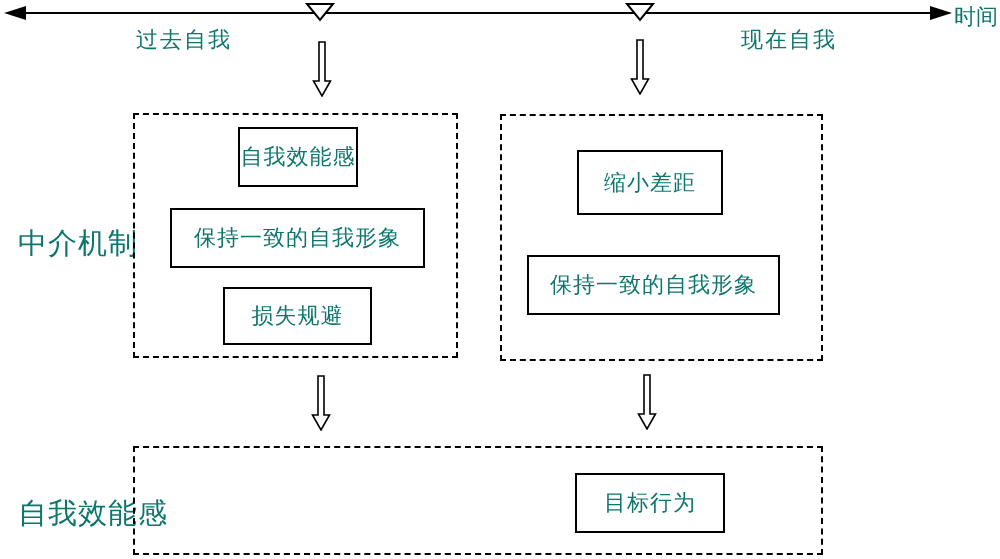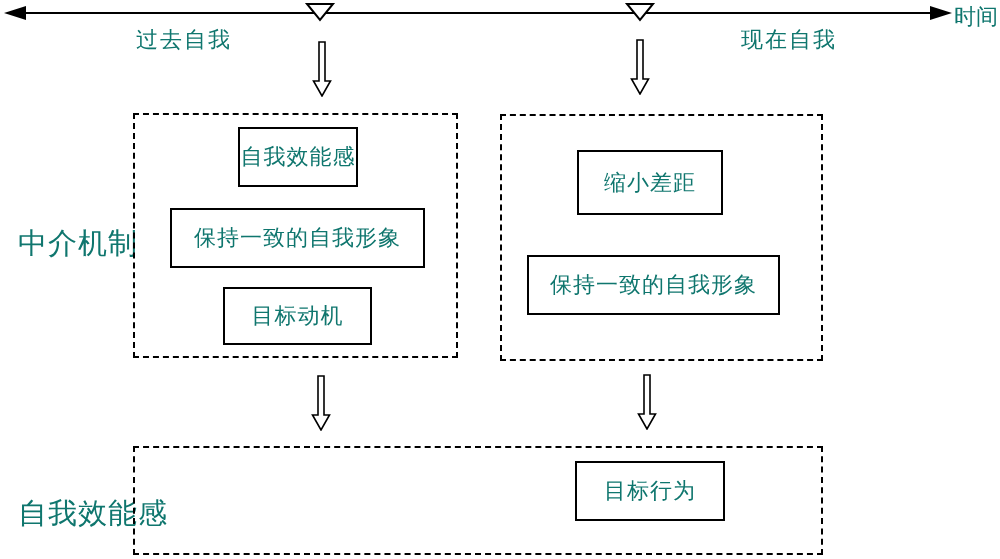--- a/index.html
+++ b/index.html
@@ -85,29 +85,29 @@
   <div class="row-label" style="left:18px;top:494px">自我效能感</div>
 
   <div class="dashed-box" style="left:133px;top:113px;width:325px;height:245px"></div>
   <div class="solid-box" style="left:238px;top:127px;width:120px;height:60px">
     <span>自我效能感</span>
   </div>
   <div class="solid-box" style="left:170px;top:208px;width:255px;height:60px">
     <span>保持一致的自我形象</span>
   </div>
   <div class="solid-box" style="left:223px;top:287px;width:149px;height:58px">
-    <span>目标动机</span>
+    <span>损失规避</span>
   </div>
 
   <div class="dashed-box" style="left:500px;top:114px;width:323px;height:247px"></div>
   <div class="solid-box" style="left:577px;top:150px;width:146px;height:65px">
     <span>缩小差距</span>
   </div>
   <div class="solid-box" style="left:527px;top:255px;width:253px;height:60px">
     <span>保持一致的自我形象</span>
   </div>
 
   <div class="dashed-box" style="left:133px;top:446px;width:690px;height:109px"></div>
-  <div class="solid-box" style="left:575px;top:461px;width:150px;height:60px">
+  <div class="solid-box" style="left:575px;top:473px;width:150px;height:60px">
     <span>目标行为</span>
   </div>
 
 </div>
 
 </body></html>

